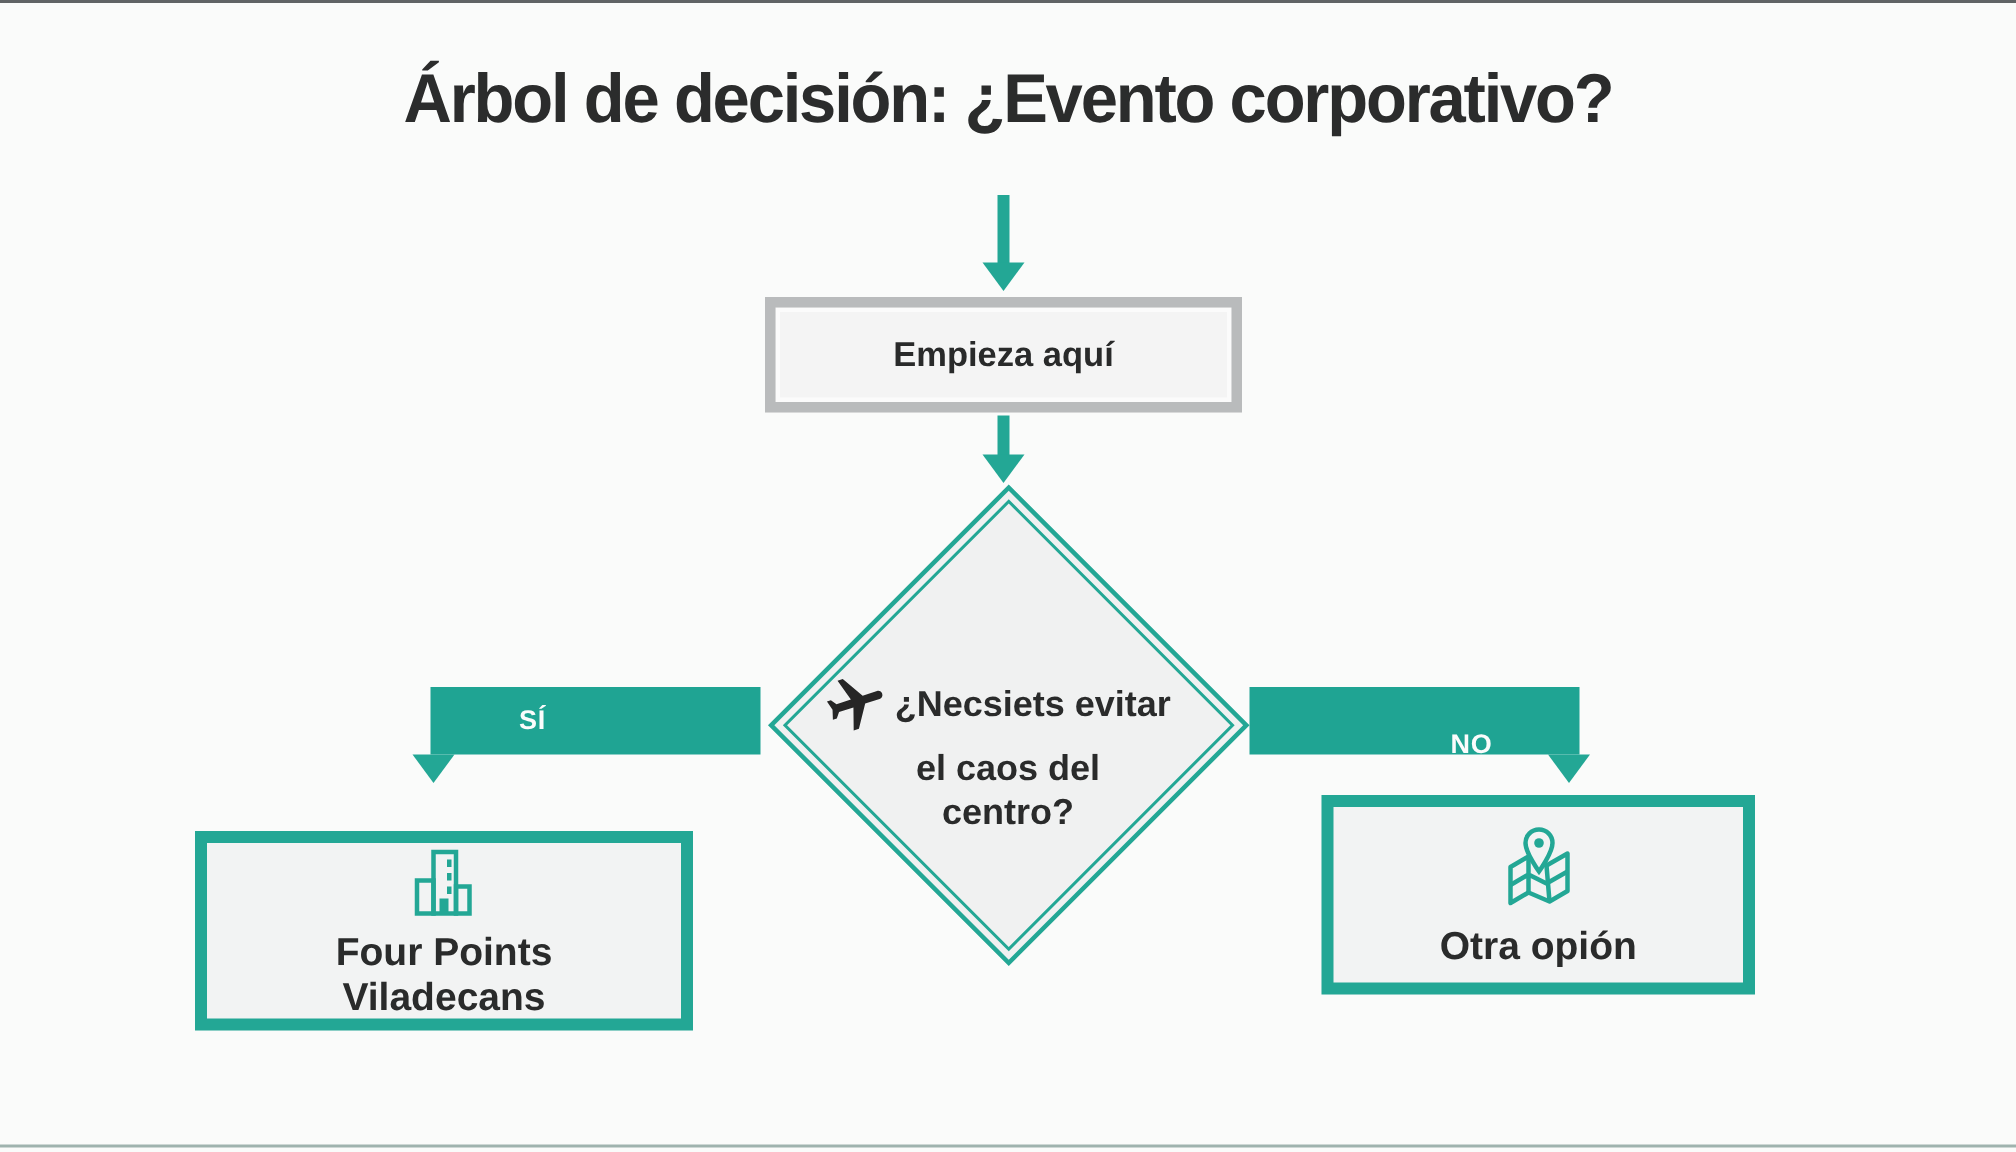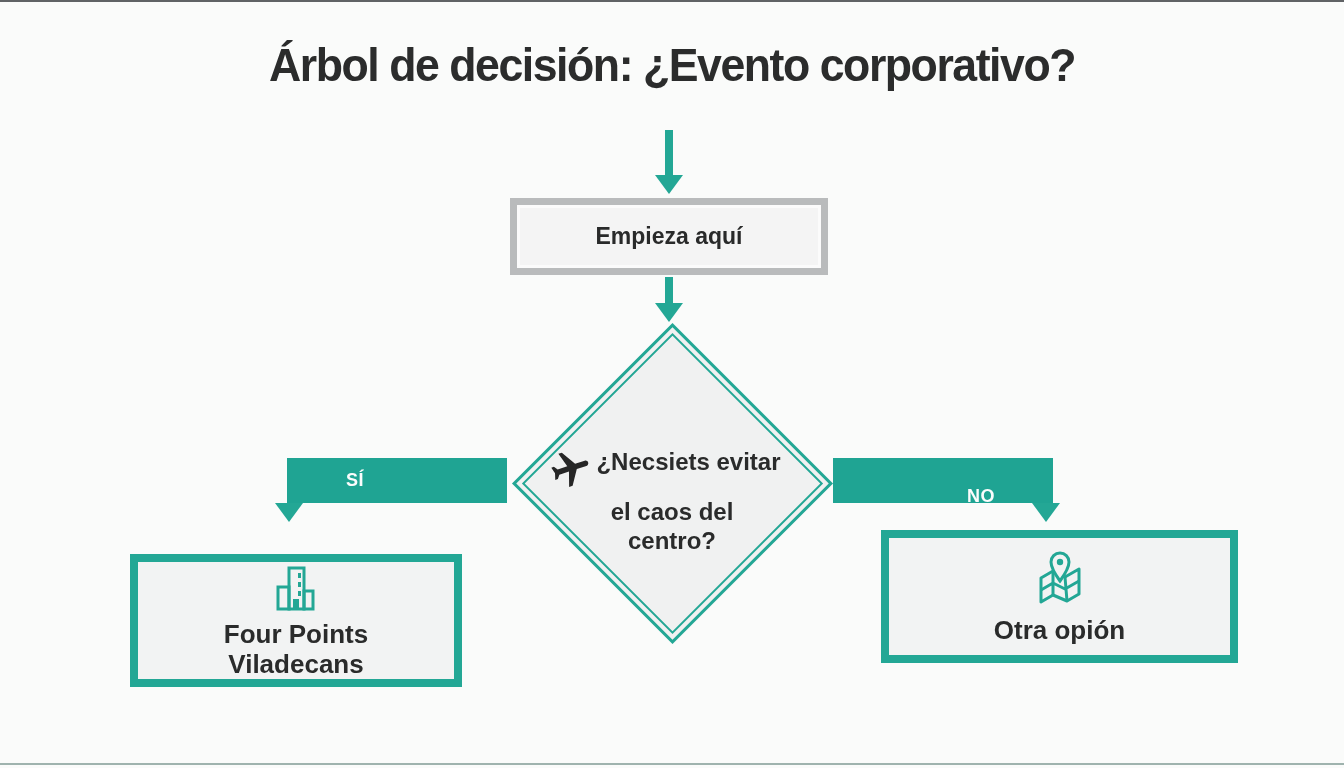--- a/index.html
+++ b/index.html
@@ -59,21 +59,21 @@
     background:var(--diamond-fill);
     border:3px solid var(--teal-stroke);
     outline:2px solid var(--teal-stroke);
     outline-offset:-9px;
   }
   .diamond-text{
     position:absolute;left:552px;top:447px;width:240px;
     text-align:center;font-size:24px;font-weight:bold;line-height:29px;
     color:#2A2B2B;
   }
-  .decision-line1{display:inline-flex;gap:3px;}
+  .decision-line1{display:inline-flex;align-items:center;gap:3px;}
   .plane{width:44px;height:44px;transform:rotate(72deg);flex:0 0 auto;margin-left:-14px;}
 
   .branch-bar{
     position:absolute;top:458px;width:220px;height:45px;
     background:var(--teal);
     display:flex;align-items:center;justify-content:center;
     font-size:18px;font-weight:bold;color:#FBFCFC;letter-spacing:.5px;
   }
   .bar-yes{left:287px;}
   .bar-yes span{transform:translateX(-42px);}
@@ -81,21 +81,21 @@
   .bar-no span{transform:translateX(38px);margin-top:32px;}
 
   .outcome-box{
     position:absolute;top:530px;height:133px;
     background:var(--box-fill);
     border:8px solid var(--teal-stroke);
     display:flex;flex-direction:column;align-items:center;justify-content:center;
     text-align:center;
   }
   .box-yes{left:130px;width:332px;margin-top:24px;}
-  .box-no{left:881px;width:357px;}
+  .box-no{left:881px;width:289px;}
   .outcome-box .caption{font-size:26px;font-weight:bold;line-height:30px;color:#2A2B2B;}
   .outcome-icon{flex:0 0 auto;margin-bottom:4px;}
 </style>
 </head>
 <body>
 
 <div class="edge-top"></div>
 <div class="edge-bottom"></div>
 
 <h1 class="title">Árbol de decisión: ¿Evento corporativo?</h1>

